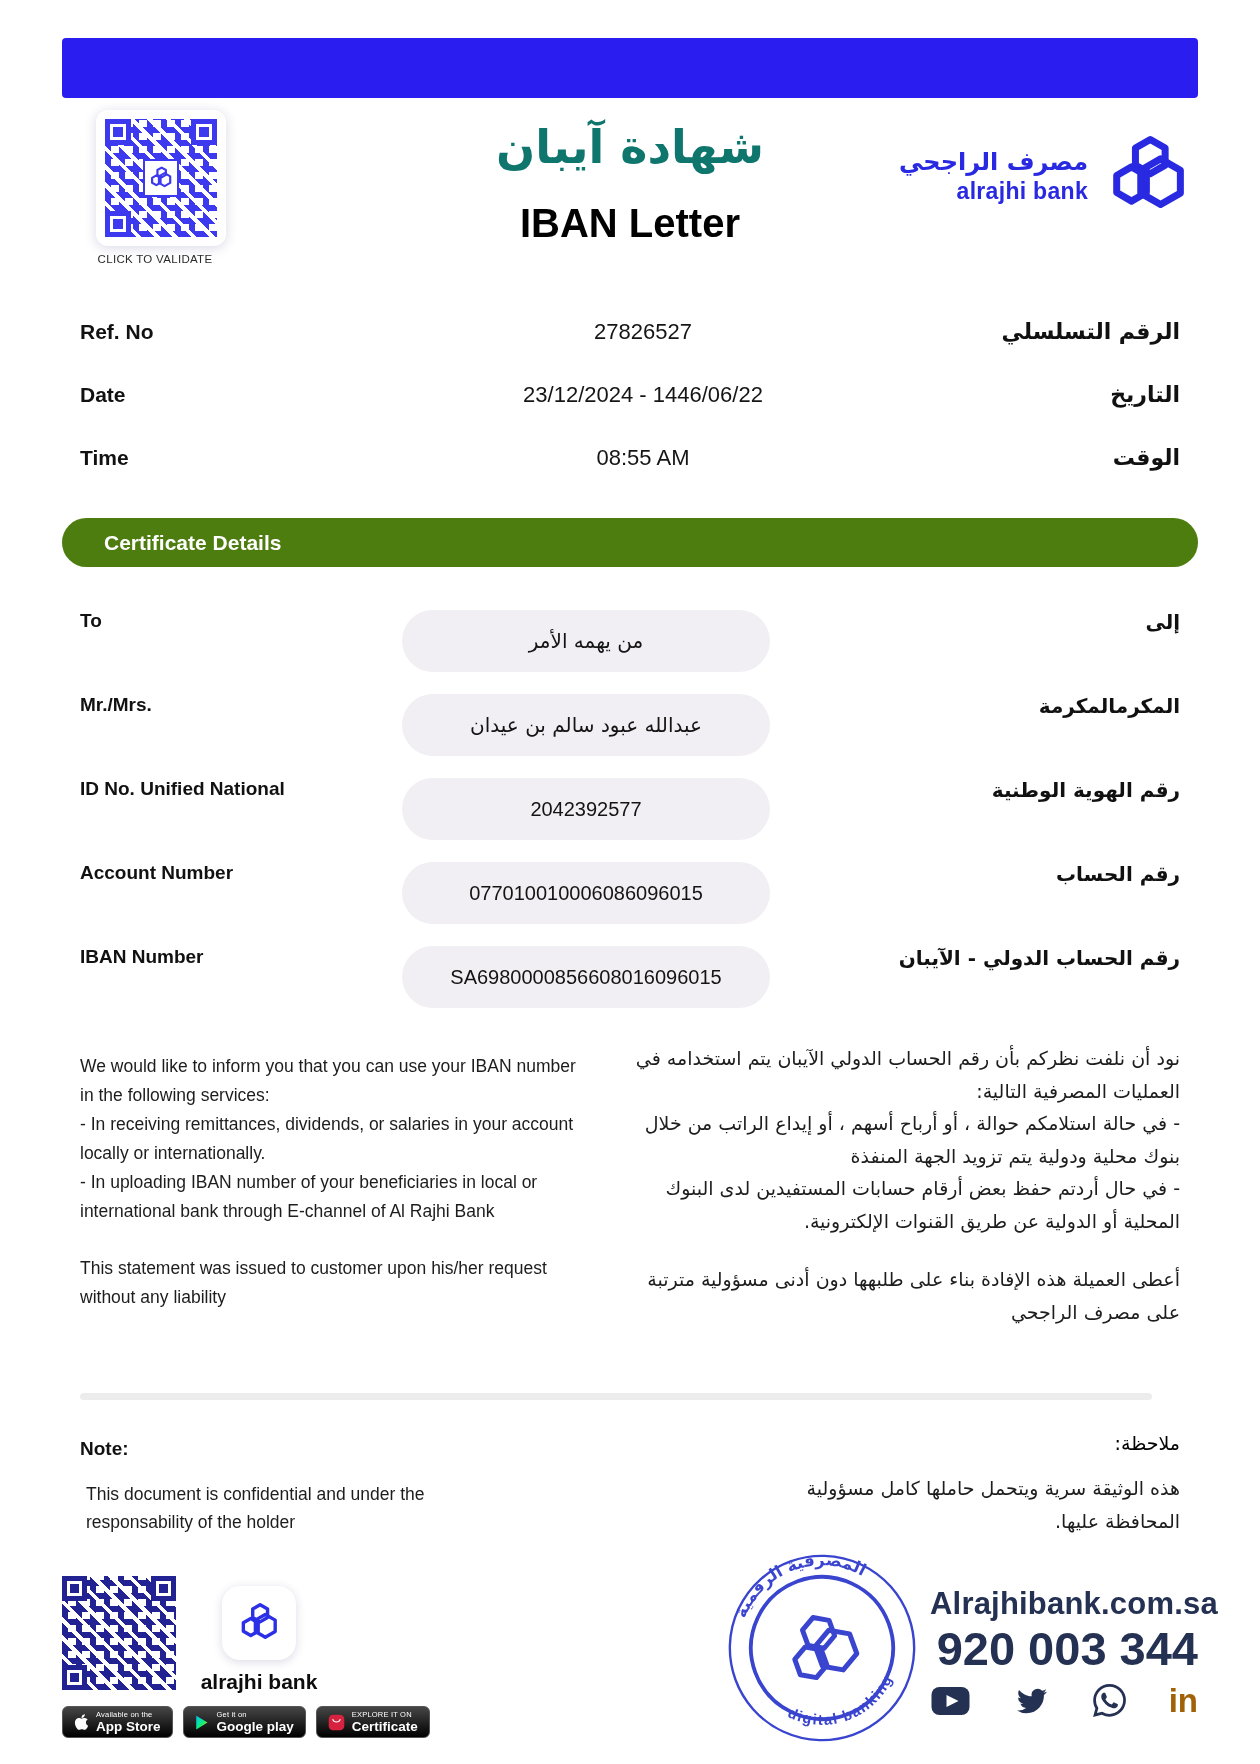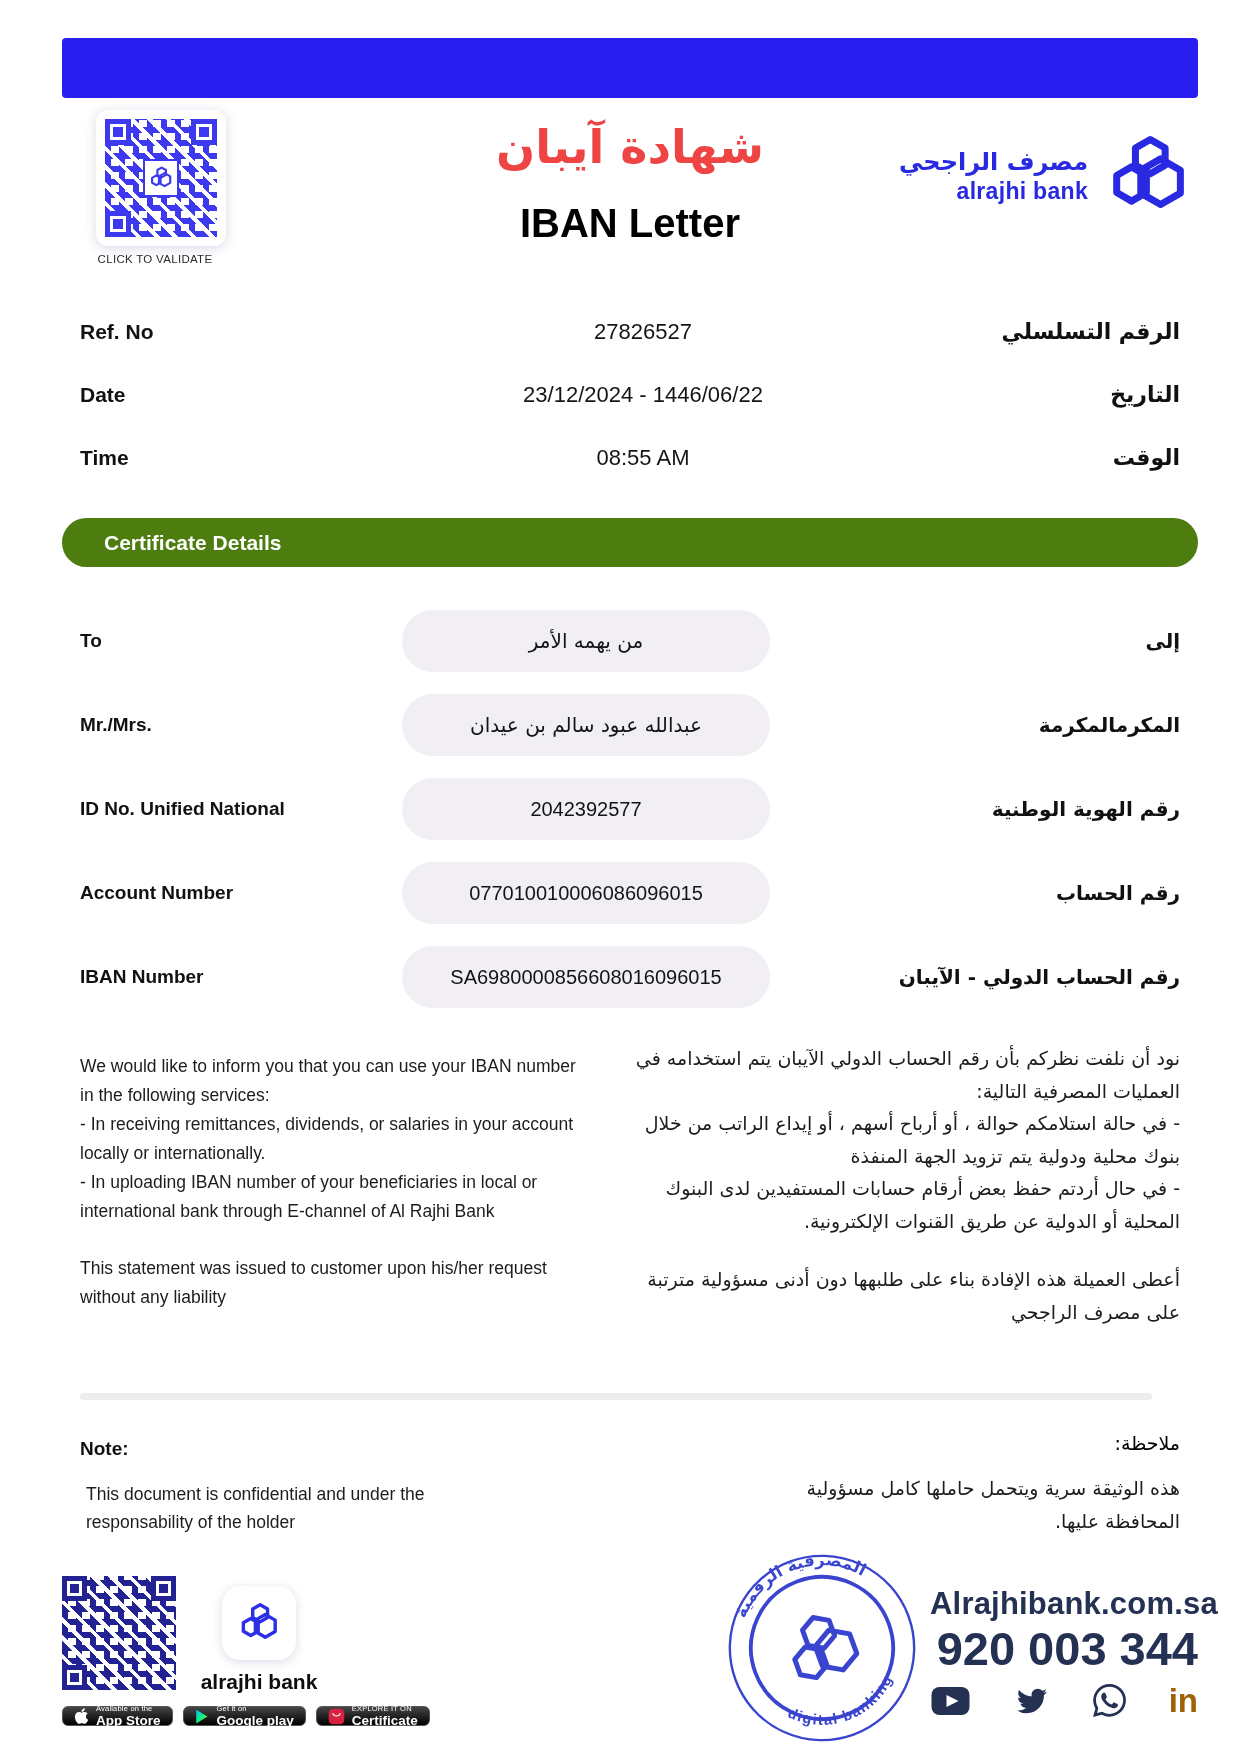--- a/index.html
+++ b/index.html
@@ -21,21 +21,21 @@
           repeating-linear-gradient(90deg, var(--q) 0 6px, transparent 6px 14px); }
   .qr .f { position:absolute; width:26px; height:26px; border:5px solid var(--q); background:#fff; }
   .qr .f::after { content:""; position:absolute; inset:3px; background:var(--q); }
   .qr .f.tl { left:0; top:0; } .qr .f.tr { right:0; top:0; } .qr .f.bl { left:0; bottom:0; }
   .qr-logo { position:absolute; left:50%; top:50%; transform:translate(-50%,-50%);
              width:36px; height:38px; background:#fff; border:2px solid #3d39ee;
              display:flex; align-items:center; justify-content:center; }
   .qr-caption { margin-top:7px; font-size:11.5px; letter-spacing:.3px; color:#2b2b2b; }
 
   .titles { position:absolute; left:330px; top:116px; width:600px; text-align:center; }
-  .title-ar { font-size:46px; font-weight:bold; color:#ef4444; line-height:62px; }
+  .title-ar { font-size:46px; font-weight:bold; color:#0f766e; line-height:62px; }
   .title-en { font-size:40px; font-weight:600; color:#000; margin-top:22px; line-height:46px;
               font-family:"Liberation Sans",sans-serif; }
 
   .brand { position:absolute; right:66px; top:128px; display:flex; align-items:center; gap:14px; }
   .brand-text { text-align:right; color:#2829e0; }
   .brand-ar { font-size:24px; font-weight:bold; line-height:30px; }
   .brand-en { font-size:23px; font-weight:bold; line-height:28px; letter-spacing:.3px; }
   .brand-emblem { width:92px; height:96px; }
 
   
@@ -47,21 +47,21 @@
   .meta-ar { margin-left:auto; margin-right:18px; font-size:22px; font-weight:bold; }
 
   
   .cert-bar { position:absolute; left:62px; top:518px; width:1136px; height:49px;
               background:#4d7c0f; border-radius:25px; color:#fff; font-size:21px;
               font-weight:bold; line-height:49px; padding-left:42px; }
 
   
   .fields { position:absolute; left:62px; top:610px; width:1136px; display:flex;
             flex-direction:column; gap:22px; }
-  .field-row { position:relative; height:62px; display:flex; align-items:center; }
+  .field-row { position:relative; height:62px; display:flex; }
   .field-label { margin-left:18px; font-size:19px; font-weight:bold; max-width:300px; }
   .pill { position:absolute; left:340px; width:368px; height:62px; background:#f1eff3;
           border-radius:31px; display:flex; align-items:center; justify-content:center;
           font-size:20px; color:#141414; }
   .field-ar { margin-left:auto; margin-right:18px; font-size:20px; font-weight:bold; }
 
   
   .body-en { position:absolute; left:80px; top:1052px; width:510px; font-size:17.5px;
              line-height:29px; color:#1d1d1d; }
   .body-en p { margin:0; }
@@ -91,21 +91,21 @@
   .qr2 .f { position:absolute; width:25px; height:25px; border:5px solid var(--q); background:#fff; }
   .qr2 .f::after { content:""; position:absolute; inset:3px; background:var(--q); }
   .qr2 .f.tl { left:0; top:0; } .qr2 .f.tr { right:0; top:0; } .qr2 .f.bl { left:0; bottom:0; }
 
   .app-icon { position:absolute; left:222px; top:1586px; width:74px; height:74px; background:#fff;
               border-radius:18px; box-shadow:0 2px 10px rgba(50,50,120,.18);
               display:flex; align-items:center; justify-content:center; }
   .footer-brand { position:absolute; left:168px; top:1670px; width:182px; text-align:center;
                   font-size:21px; font-weight:bold; color:#0d0d0d; }
   .badges { position:absolute; left:62px; top:1706px; display:flex; gap:10px; }
-  .badge { height:20px; background:linear-gradient(#464646,#000); border:1px solid #555;
+  .badge { height:32px; background:linear-gradient(#464646,#000); border:1px solid #555;
            border-radius:6px; display:flex; align-items:center; gap:7px; padding:0 11px;
            color:#fff; cursor:pointer; }
   .badge .bt { display:flex; flex-direction:column; line-height:1; }
   .badge .bt .top { font-size:7.5px; letter-spacing:.2px; }
   .badge .bt .name { font-size:13.5px; font-weight:bold; margin-top:2px; }
 
   .stamp { position:absolute; left:726px; top:1552px; width:192px; height:192px;
            transform:rotate(-20deg); }
   .contact { position:absolute; right:62px; top:1588px; width:268px; text-align:right; color:#243152; }
   .website { font-size:31px; font-weight:bold; line-height:32px; letter-spacing:.2px; cursor:pointer; }

